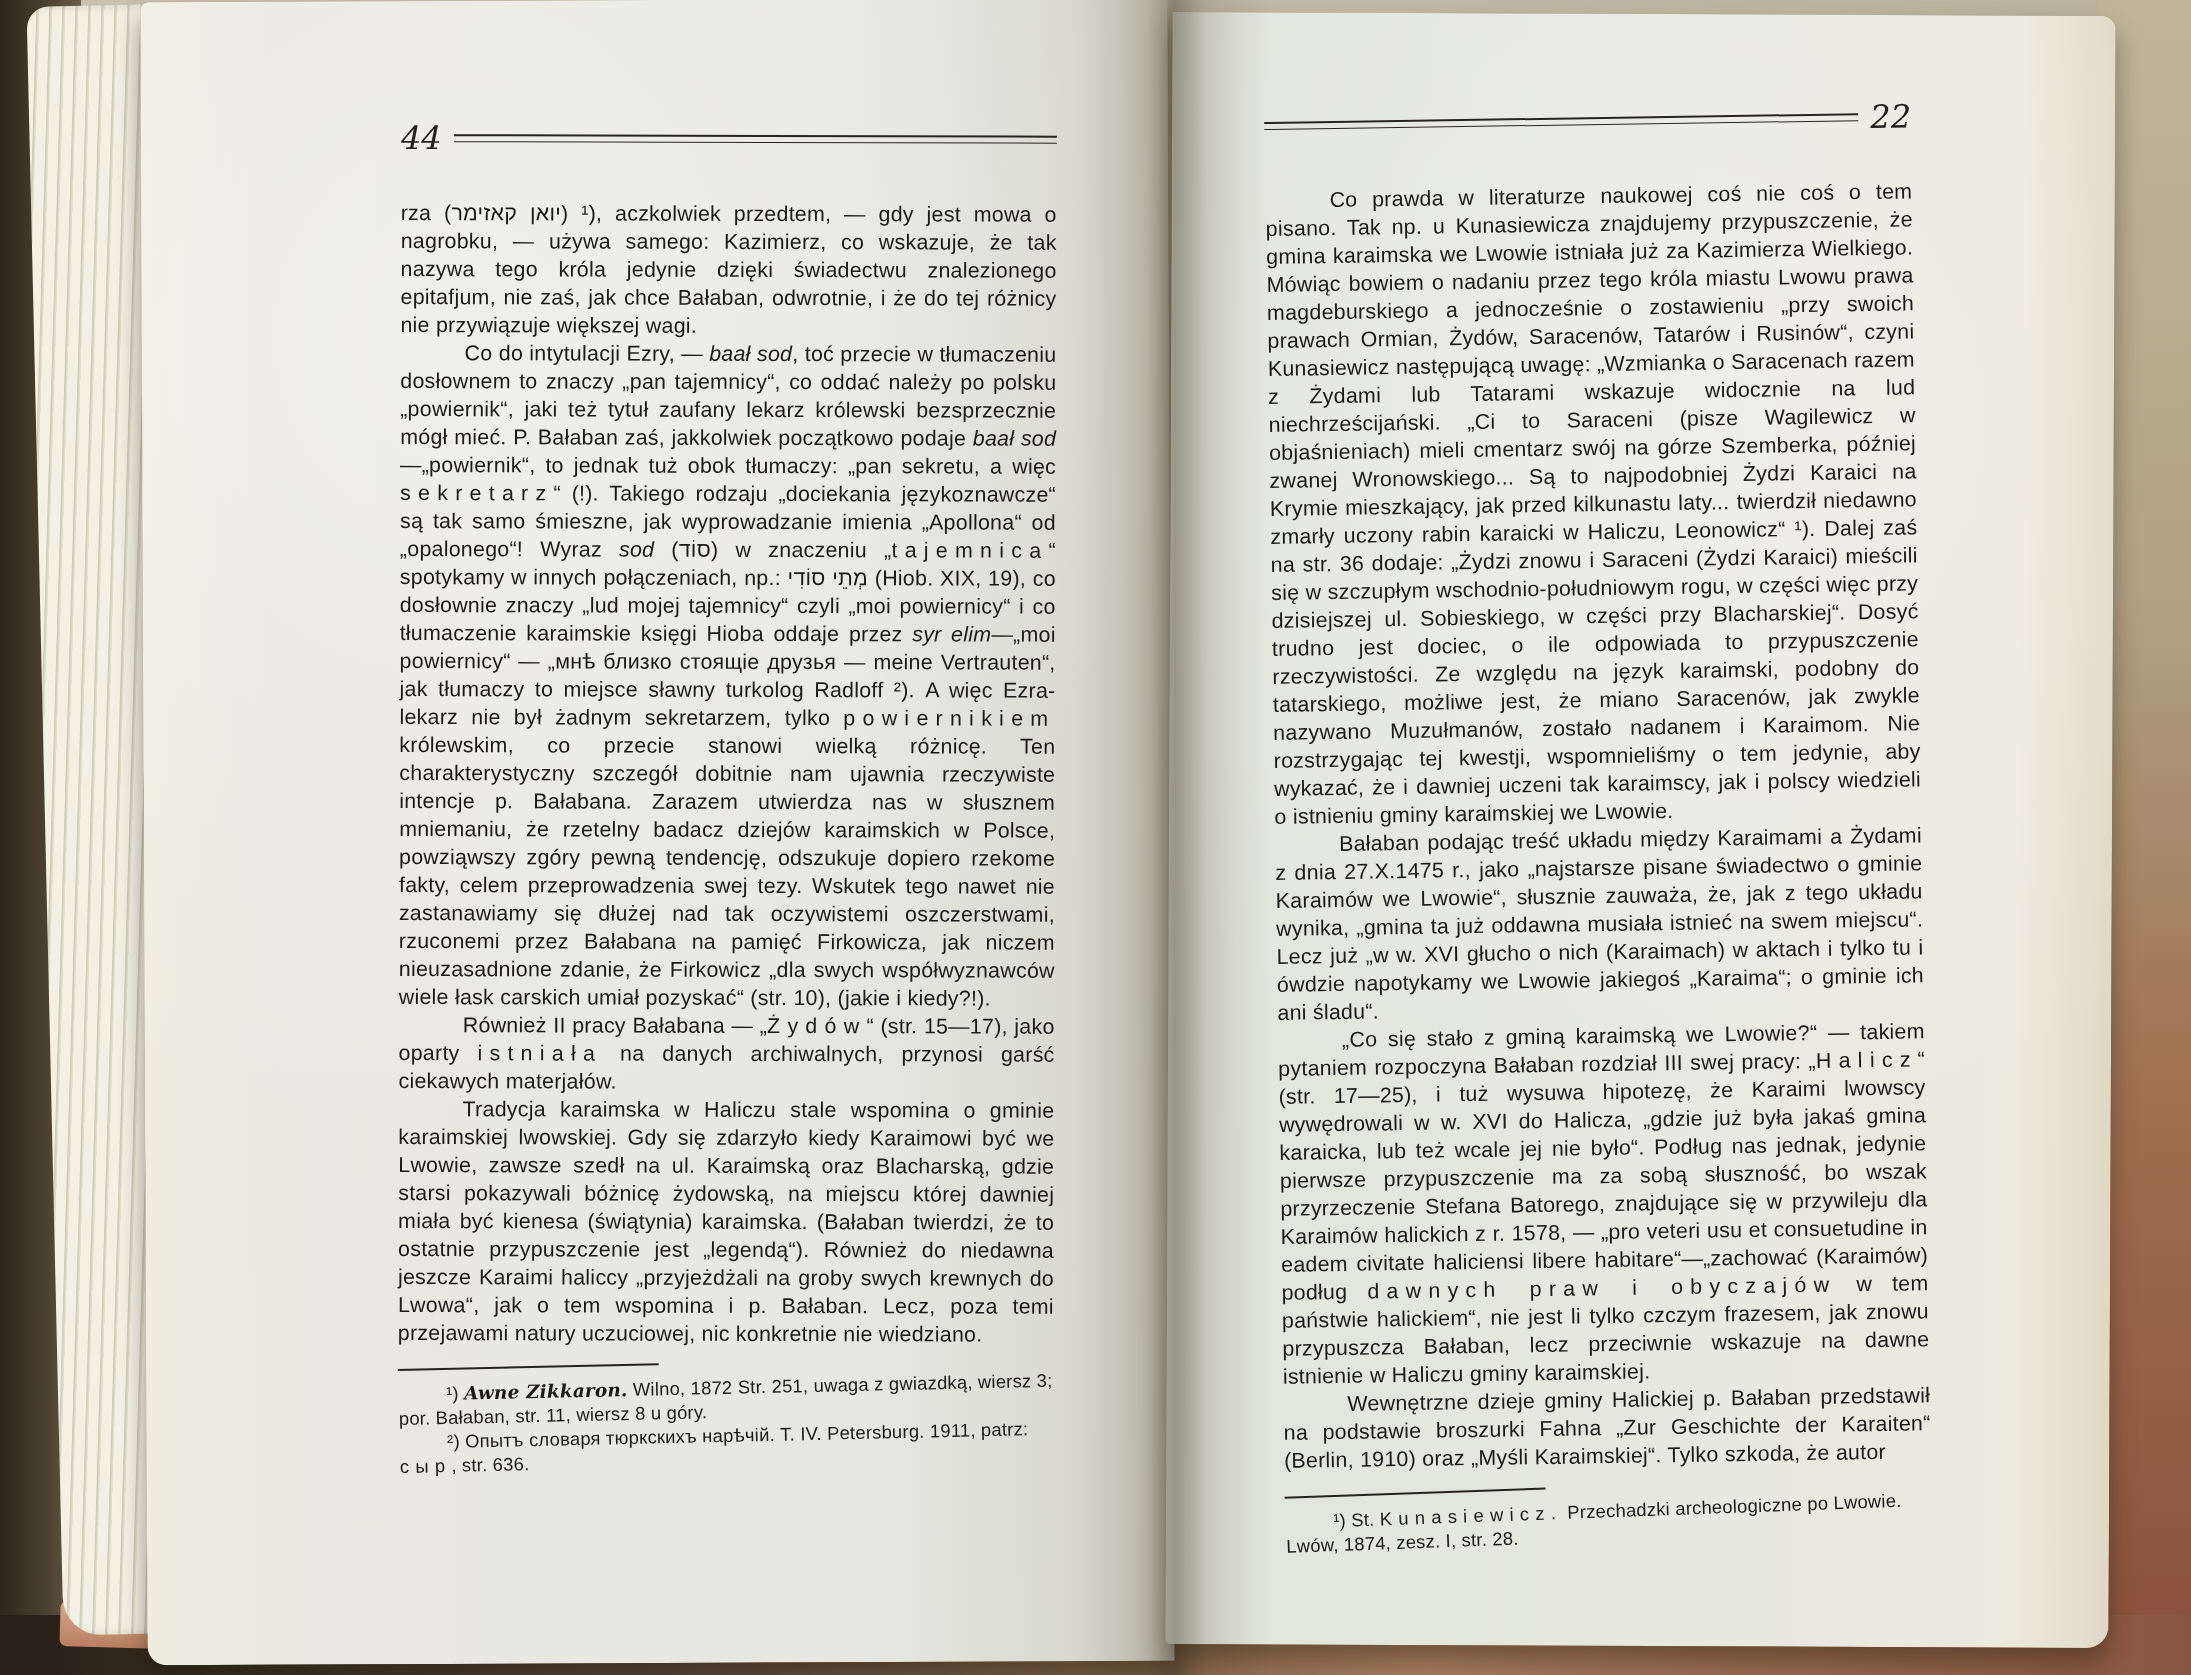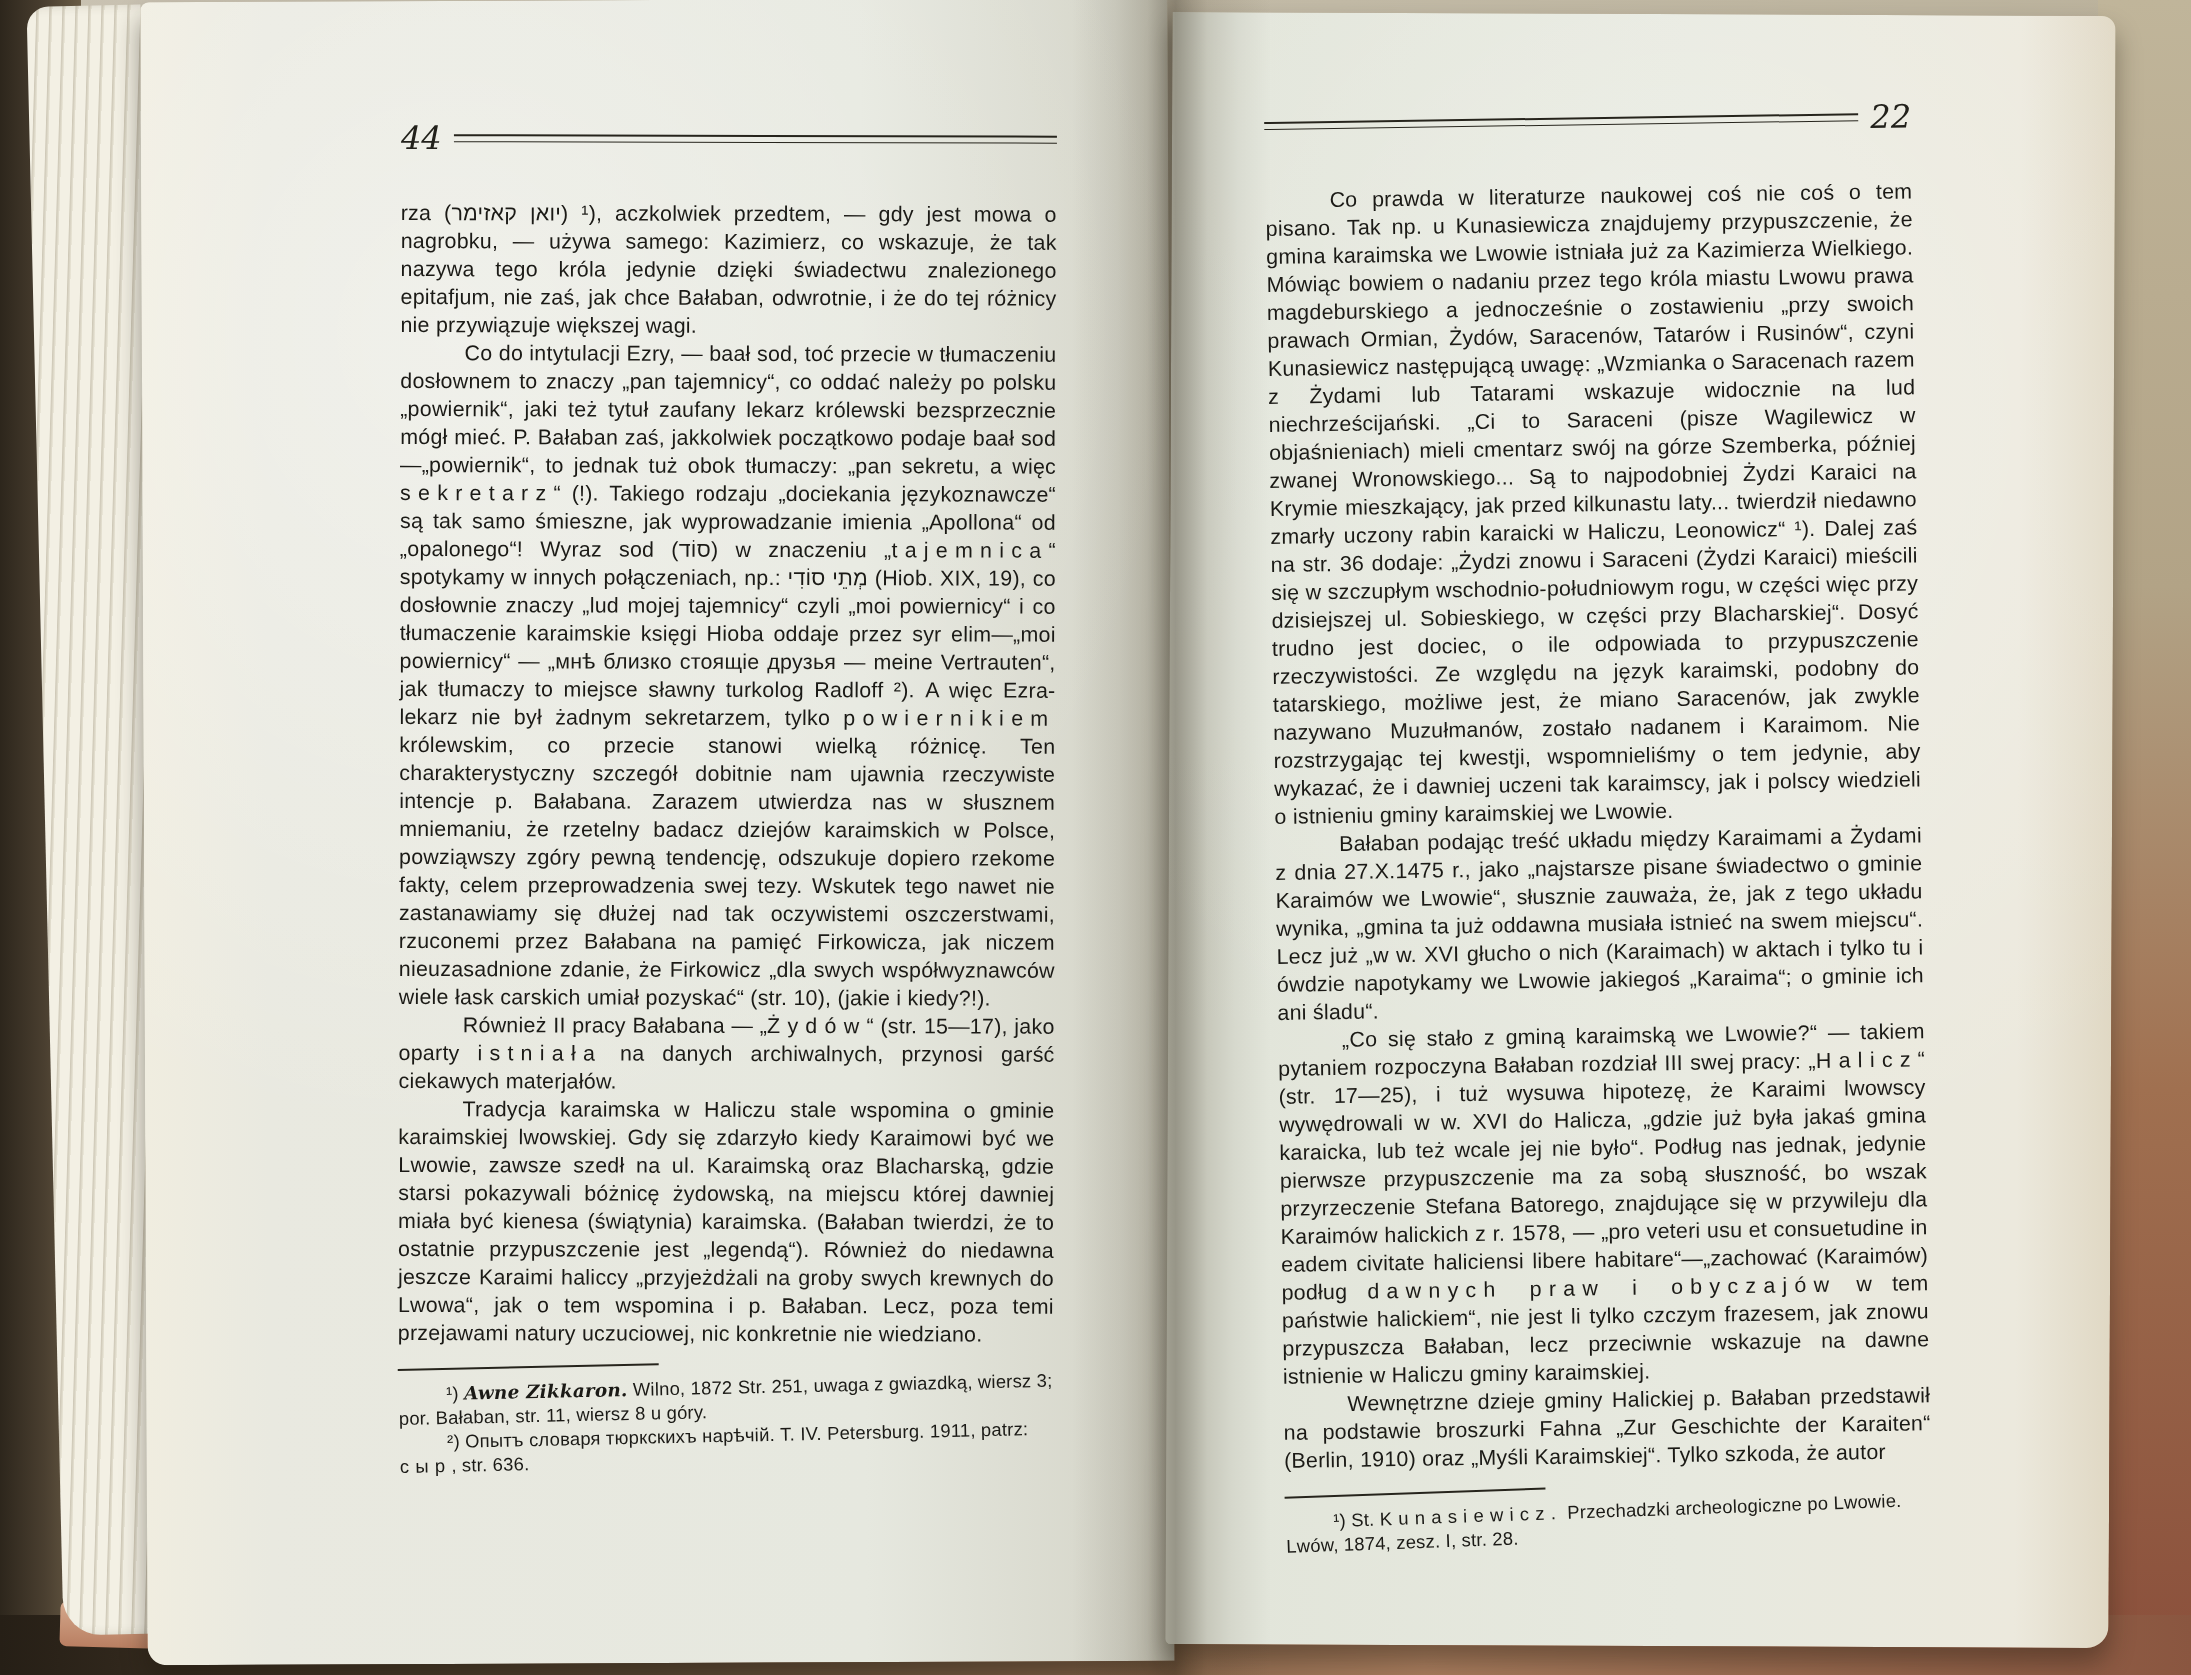--- a/index.html
+++ b/index.html
@@ -37,21 +37,21 @@
           background:linear-gradient(90deg,rgba(58,48,30,0) 0%,rgba(58,48,30,.16) 38%,rgba(40,32,18,.34) 52%,rgba(58,48,30,.12) 68%,rgba(58,48,30,0) 100%);}
   
   .textcol{position:absolute;z-index:6;color:#1b1a16;}
   .textcol p{margin:0;text-align:justify;text-indent:3em;font-size:21.4px;line-height:28px;letter-spacing:.012em;}
   .textcol p.noindent{text-indent:0;}
   .tl{left:401px;top:122px;width:656px;transform:rotate(0.15deg);transform-origin:top left;}
   .tr{left:1264px;top:110px;width:647px;transform:rotate(-0.85deg);transform-origin:top left;}
   .pghead{display:flex;align-items:center;gap:12px;margin-bottom:45px;}
   .pgnum{font-family:"DejaVu Serif",serif;font-style:italic;font-size:32px;color:#22211b;line-height:1;}
   .hrule{flex:1;height:5.1px;border-top:2.6px solid #26241c;border-bottom:1.7px solid #26241c;}
-  .r-i{}
+  .r-i{font-style:italic;}
   .r-sp{letter-spacing:.34em;}
   .r-script{font-family:"DejaVu Serif",serif;font-style:italic;font-weight:bold;}
   .fnblock{margin-top:22px;}
   .fnblock .fnrule{width:261px;border-top:2.6px solid #26241c;margin-bottom:12px;}
   .fnblock p{font-size:18.4px;line-height:24px;text-indent:2.6em;text-align:left;}
   .fn-left{transform:rotate(-1.4deg);transform-origin:top left;}
   .fn-right{transform:rotate(-1.2deg);transform-origin:top left;}
 </style>
 </head>
 <body>

